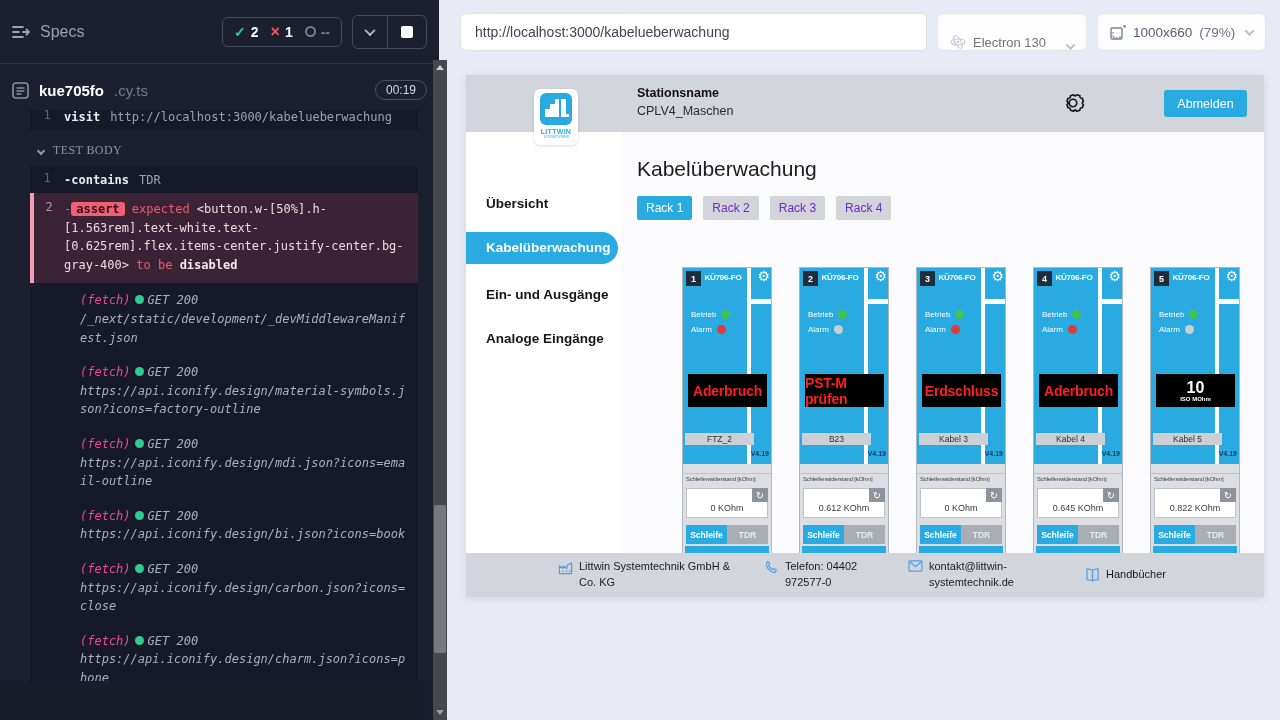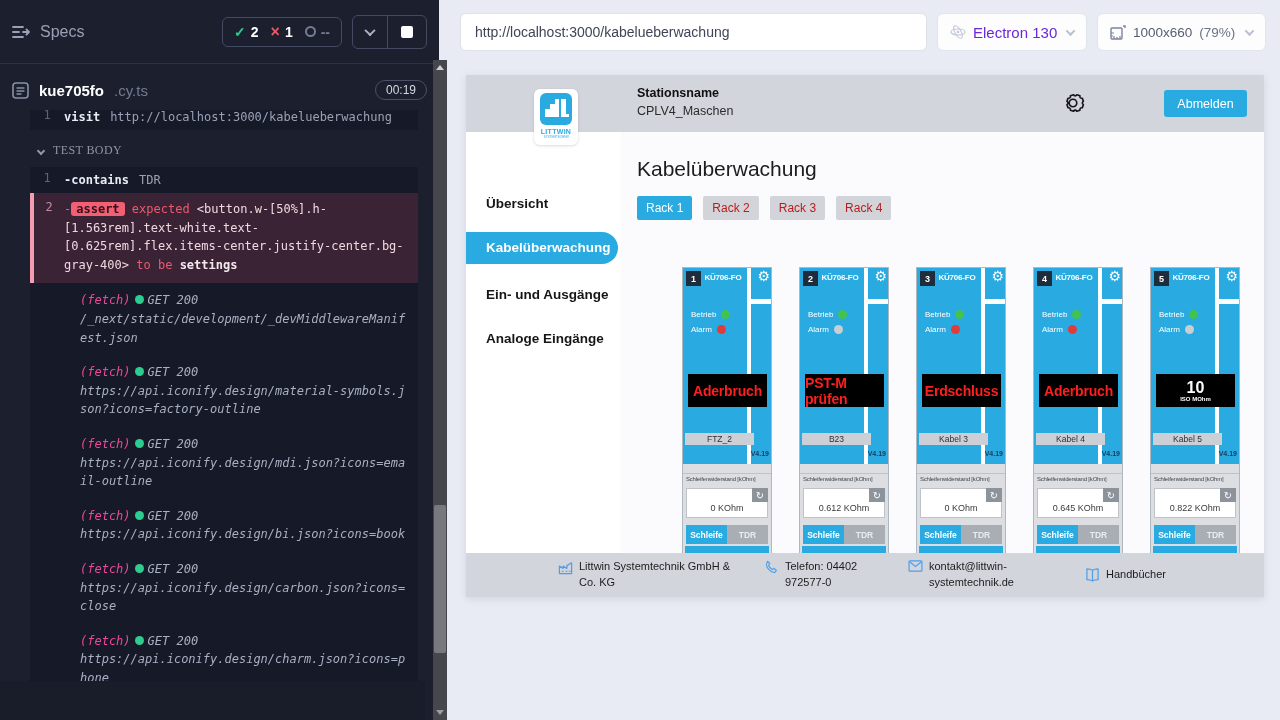--- a/index.html
+++ b/index.html
@@ -63,21 +63,21 @@
   .vs-btn{position:absolute;left:0;width:14px;height:15px;display:flex;align-items:center;justify-content:center;cursor:pointer;}
   .tri-up{width:0;height:0;border-left:4px solid transparent;border-right:4px solid transparent;border-bottom:5px solid #cfd0d3;}
   .tri-down{width:0;height:0;border-left:4px solid transparent;border-right:4px solid transparent;border-top:5px solid #9b9ca1;}
   .vs-thumb{position:absolute;left:1px;width:12px;top:445px;height:148px;background:#77797e;border-radius:2px;cursor:grab;}
 
   
   .stage{position:absolute;left:447px;top:0;right:0;bottom:0;}
   .toolbar{position:absolute;left:0;top:0;right:0;height:64px;display:flex;align-items:center;}
   .url-input{position:absolute;left:13px;top:13px;width:467px;height:38px;background:#fff;border:1px solid #dde1ec;border-radius:6px;display:flex;align-items:center;padding:0 14px;font-size:14px;color:#3f4557;}
   .tb-btn{position:absolute;top:13px;height:38px;background:#fdfdfe;border:1px solid #e0e4ef;border-radius:6px;display:flex;align-items:center;gap:7px;padding:0 12px;cursor:pointer;}
-  .browser-btn{left:490px;width:150px;color:#6d28d9;font-size:15px;}
+  .browser-btn{left:490px;width:150px;color:#737373;font-size:13px;align-items:flex-end;}
   .size-btn{left:650px;width:169px;color:#565e73;font-size:13.5px;}
   .chev-lt{width:7px;height:7px;border-right:2px solid #b9bfd2;border-bottom:2px solid #b9bfd2;transform:rotate(45deg) translate(-1px,-1px);margin-left:auto;}
   .zoompct{color:#6b7287;}
 
   
   .app{position:absolute;left:19px;top:75px;width:798px;height:522px;background:#fbfbfd;box-shadow:0 2px 8px rgba(40,50,80,.12);overflow:hidden;}
   .app-header{position:absolute;left:0;top:0;right:0;height:57px;background:#d3d5dc;padding-left:20px;}
   .logo{position:absolute;left:68px;top:14px;width:44px;height:56px;background:#fff;border-radius:6px;box-shadow:0 1px 3px rgba(0,0,0,.15);display:flex;flex-direction:column;align-items:center;padding-top:4px;z-index:5;}
   .logo-mark{width:32px;height:32px;background:#29abe2;border-radius:6px;position:relative;}
   .lm-s1,.lm-s2,.lm-s3{position:absolute;background:#fff;}
@@ -96,21 +96,21 @@
 
   .app-body{position:absolute;top:57px;left:0;right:0;bottom:44px;}
   .side-nav{position:absolute;left:0;top:0;bottom:0;width:155px;background:#fff;padding-top:64px;}
   .nav-item{font-size:13.5px;font-weight:bold;color:#161616;padding-left:20px;margin-bottom:21px;cursor:pointer;}
   .nav-item.active{background:#29abe2;color:#fff;height:32px;line-height:32px;width:152px;border-radius:0 17px 17px 0;margin-bottom:23px;padding-left:20px;}
   .nav-item.n3{margin-bottom:29px;}
 
   .content{position:absolute;left:155px;top:0;right:0;bottom:0;background:#fbfbfd;padding:25px 0 0 16px;}
   .page-title{font-size:21px;font-weight:400;color:#1c1c1c;}
   .racks{display:flex;gap:11px;margin-top:15px;}
-  .rack-btn{height:24px;padding:0 9px;border:none;font-size:12px;font-family:"Liberation Sans",sans-serif;background:#d2d4d9;color:#b91c1c;border-radius:2px;cursor:pointer;}
+  .rack-btn{height:24px;padding:0 9px;border:none;font-size:12px;font-family:"Liberation Sans",sans-serif;background:#d2d4d9;color:#6d28d9;border-radius:2px;cursor:pointer;}
   .rack-btn.active{background:#29abe2;color:#fff;}
 
   .cards{display:flex;gap:27px;margin:47px 0 0 45px;height:286px;overflow:hidden;}
   .card{position:relative;width:90px;height:287px;background:#29abe2;border:1px solid #adb8c0;flex-shrink:0;}
   .sep-v{position:absolute;left:64px;top:0;width:4px;height:100%;background:#fff;z-index:1;}
   .gap-h{position:absolute;left:68px;right:0;top:31px;height:5px;background:#fff;z-index:1;}
   .c-num{position:absolute;left:3px;top:3px;width:15px;height:15px;background:#1e2c3c;color:#fff;font-size:9px;font-weight:bold;display:flex;align-items:center;justify-content:center;z-index:2;}
   .c-model{position:absolute;left:17px;top:5px;width:46px;text-align:center;color:#fff;font-size:8px;font-weight:bold;z-index:2;letter-spacing:-.2px;}
   .c-gear{position:absolute;right:1px;top:1px;color:#fff;font-size:14px;line-height:1;cursor:pointer;z-index:2;font-family:"DejaVu Sans",sans-serif;}
   .ind{position:absolute;left:8px;display:flex;align-items:center;gap:5px;z-index:2;}
@@ -207,21 +207,21 @@
     </div>
 
     <div class="blockbg">
       <div class="cmd-row">
         <span class="cmd-num">1</span>
         <span class="cmd-body"><span class="cmd-name">-contains</span><span class="cmd-arg">TDR</span></span>
       </div>
 
       <div class="assert-row">
         <span class="cmd-num">2</span>
-        <span class="assert-body"><span class="kw">-</span><span class="chip">assert</span> <span class="kw">expected</span> <span class="sel">&lt;button.w-[50%].h-[1.563rem].text-white.text-[0.625rem].flex.items-center.justify-center.bg-gray-400&gt;</span> <span class="kw">to be</span> <span class="state">settings</span></span>
+        <span class="assert-body"><span class="kw">-</span><span class="chip">assert</span> <span class="kw">expected</span> <span class="sel">&lt;button.w-[50%].h-[1.563rem].text-white.text-[0.625rem].flex.items-center.justify-center.bg-gray-400&gt;</span> <span class="kw">to be</span> <span class="state">disabled</span></span>
       </div>
 
       <div class="fetch">
         <span class="flabel">(fetch)</span><span class="gdot"></span><span>GET</span> <span>200</span>
         <span class="furl">/_next/static/development/_devMiddlewareManifest.json</span>
       </div>
       <div class="fetch">
         <span class="flabel">(fetch)</span><span class="gdot"></span><span>GET</span> <span>200</span>
         <span class="furl">https://api.iconify.design/material-symbols.json?icons=factory-outline</span>
       </div>

